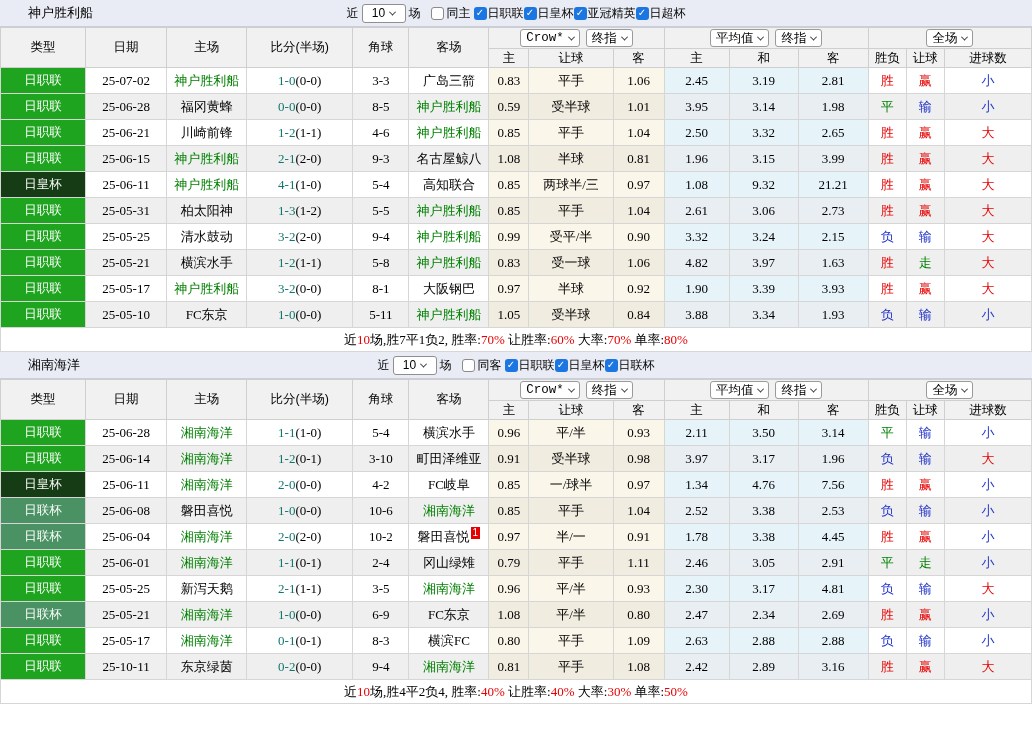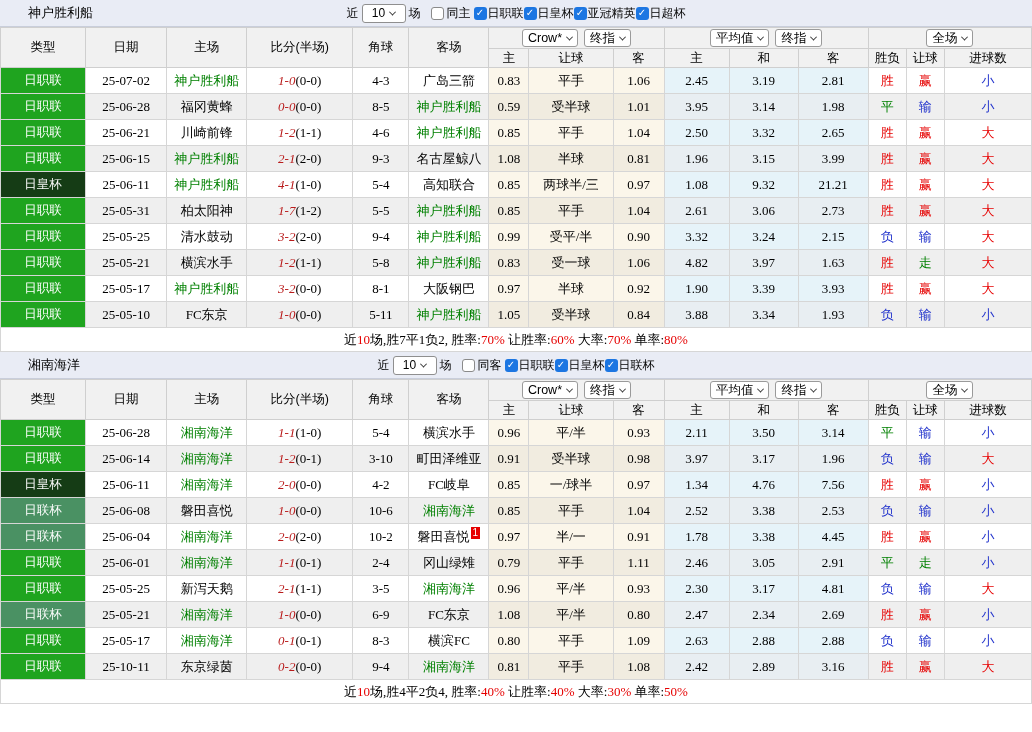--- a/index.html
+++ b/index.html
@@ -56,32 +56,32 @@
            overflow:hidden; white-space:nowrap; }
   thead th {
     background:#f1f1f1; font-weight:normal;
     font-family:"Liberation Sans","DejaVu Sans",sans-serif; font-size:12.5px;
     border-color:#cfcfcf;
   }
   thead tr.dd-row th { height:21px; }
   thead tr.sub-row th { height:19px; }
   .dd-cell { }
   .dd-wrap { display:flex; align-items:center; justify-content:center; gap:6px; }
-  .dd-wrap .sel { height:18px; border-color:#9a9a9a; }
+  .dd-wrap .sel { height:18px; border-color:#9a9a9a;font-family:Liberation Mono, monospace; }
 
   tbody td { height:26px; }
   tbody tr.alt { background:#efefef; }
   td.crowc { background:#fbf6ea;text-align:center; }
   tr.alt td.crowc { background:#f1ece0; }
   td.avgc { background:#e6f3f9; }
   tr.alt td.avgc { background:#e8eef2; }
 
   td.c-type { color:#fff; font-family:"Liberation Sans","DejaVu Sans",sans-serif; font-size:12.5px; }
   .green-team { color:#008000; }
-  .score-main { color:#b91c1c;font-style:italic; }
+  .score-main { color:#0f766e; }
   .red { color:#e60000; }
   .badge {
     display:inline-block; background:#e60000; color:#fff; font-size:10px;
     line-height:12px; padding:0 2px; margin-left:1px; vertical-align:super;
     font-family:"Liberation Sans","DejaVu Sans",sans-serif;
   }
   td.summary-cell { height:24px; background:#fff; border-color:#d6d6d6; font-size:13px; }
 </style>
 </head>
 <body>
@@ -194,21 +194,21 @@
           <th>让球</th>
           <th>进球数</th>
         </tr>
       </thead>
       <tbody>
             <tr>
               <td class="c-type" style="background: rgb(31, 164, 31);">日职联</td>
               <td class="c-date">25-07-02</td>
               <td class="green-team">神户胜利船</td>
               <td class="c-score"><span class="score-main">1-0</span><span>(0-0)</span></td>
-              <td class="c-corner">4-3</td>
+              <td class="c-corner">3-3</td>
               <td><span>广岛三箭</span></td>
               <td class="crowc">0.83</td>
               <td class="crowc">平手</td>
               <td class="crowc">1.06</td>
               <td class="avgc">2.45</td>
               <td class="avgc">3.19</td>
               <td class="avgc">2.81</td>
               <td class="resc" style="color: rgb(230, 0, 0);">胜</td>
               <td class="resc" style="color: rgb(230, 0, 0);">赢</td>
               <td class="resc" style="color: rgb(34, 51, 204);">小</td>
@@ -278,21 +278,21 @@
               <td class="avgc">9.32</td>
               <td class="avgc">21.21</td>
               <td class="resc" style="color: rgb(230, 0, 0);">胜</td>
               <td class="resc" style="color: rgb(230, 0, 0);">赢</td>
               <td class="resc" style="color: rgb(230, 0, 0);">大</td>
             </tr>
             <tr class="alt">
               <td class="c-type" style="background: rgb(31, 164, 31);">日职联</td>
               <td class="c-date">25-05-31</td>
               <td>柏太阳神</td>
-              <td class="c-score"><span class="score-main">1-7</span><span>(1-2)</span></td>
+              <td class="c-score"><span class="score-main">1-3</span><span>(1-2)</span></td>
               <td class="c-corner">5-5</td>
               <td><span class="green-team">神户胜利船</span></td>
               <td class="crowc">0.85</td>
               <td class="crowc">平手</td>
               <td class="crowc">1.04</td>
               <td class="avgc">2.61</td>
               <td class="avgc">3.06</td>
               <td class="avgc">2.73</td>
               <td class="resc" style="color: rgb(230, 0, 0);">胜</td>
               <td class="resc" style="color: rgb(230, 0, 0);">赢</td>

